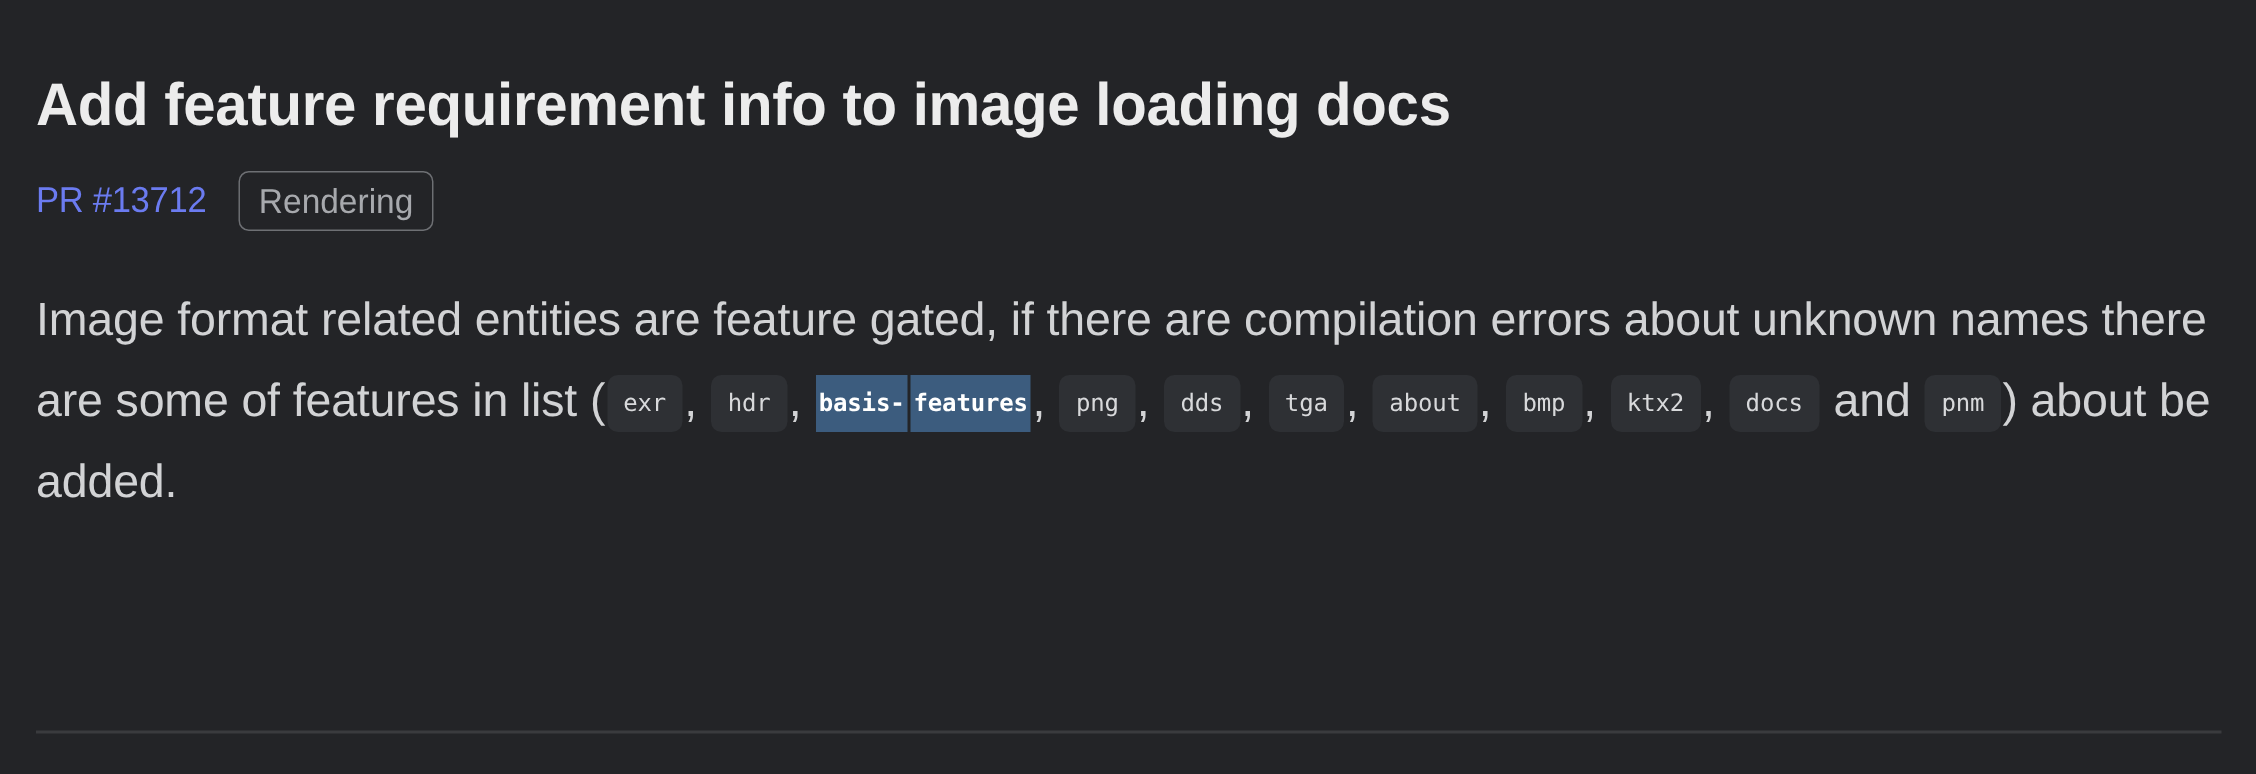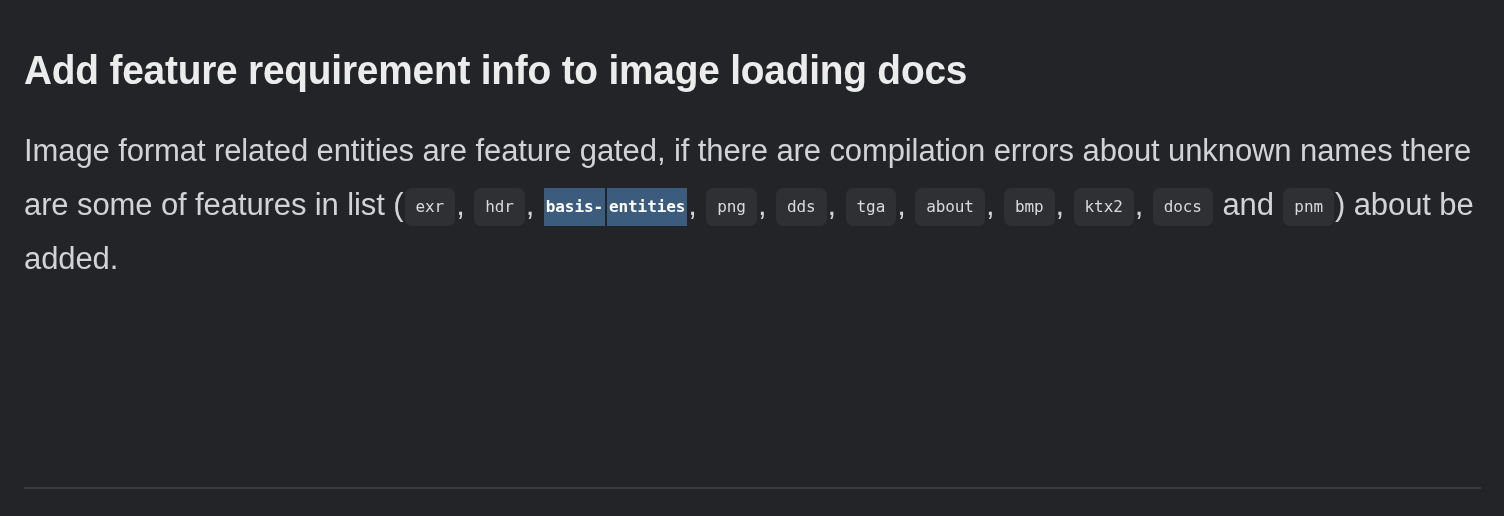--- a/index.html
+++ b/index.html
@@ -122,26 +122,30 @@
     background: #3a3b3e;
   }
 </style>
 </head>
 <body>
 
 <div class="page">
 
   <h1 class="pr-title">Add feature requirement info to image loading docs</h1>
 
+  <div class="meta-row">
+    <a class="pr-number">PR #13712</a>
+    <span class="label-badge">Rendering</span>
+  </div>
 
   <div class="pr-body">
     <span>Image format related entities are feature gated, if there are compilation errors about unknown names there are some of features in list</span>
     <span class="punct">(</span><span class="code">exr</span><span class="punct">,</span>
     <span class="code">hdr</span><span class="punct">,</span>
-    <span class="code sel">basis-</span><span class="code sel">entities</span><span class="punct">,</span>
+    <span class="code sel">basis-</span><span class="code sel">features</span><span class="punct">,</span>
     <span class="code">png</span><span class="punct">,</span>
     <span class="code">dds</span><span class="punct">,</span>
     <span class="code">tga</span><span class="punct">,</span>
     <span class="code">about</span><span class="punct">,</span>
     <span class="code">bmp</span><span class="punct">,</span>
     <span class="code">ktx2</span><span class="punct">,</span>
     <span class="code">docs</span>
     <span>and</span>
     <span class="code">pnm</span><span class="punct">)</span>
     <span>about be added.</span>

